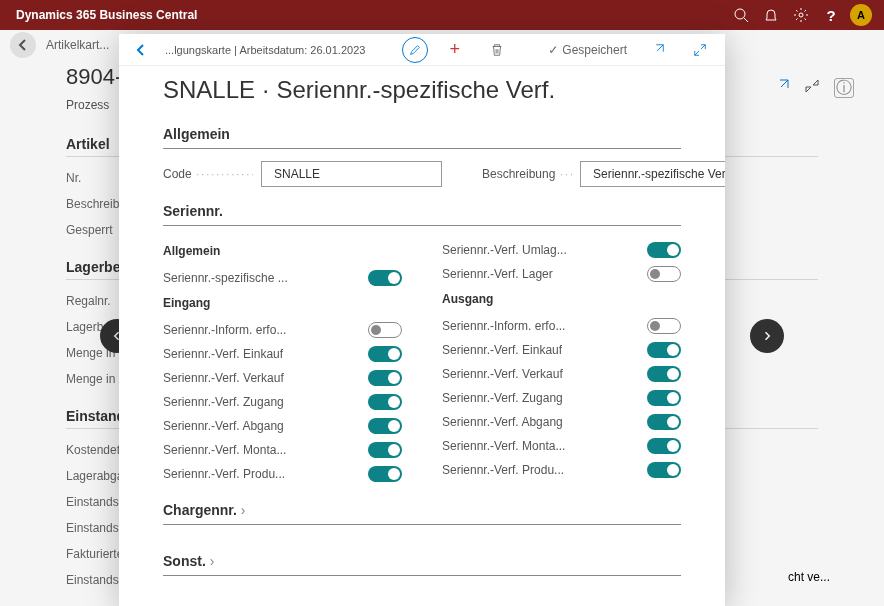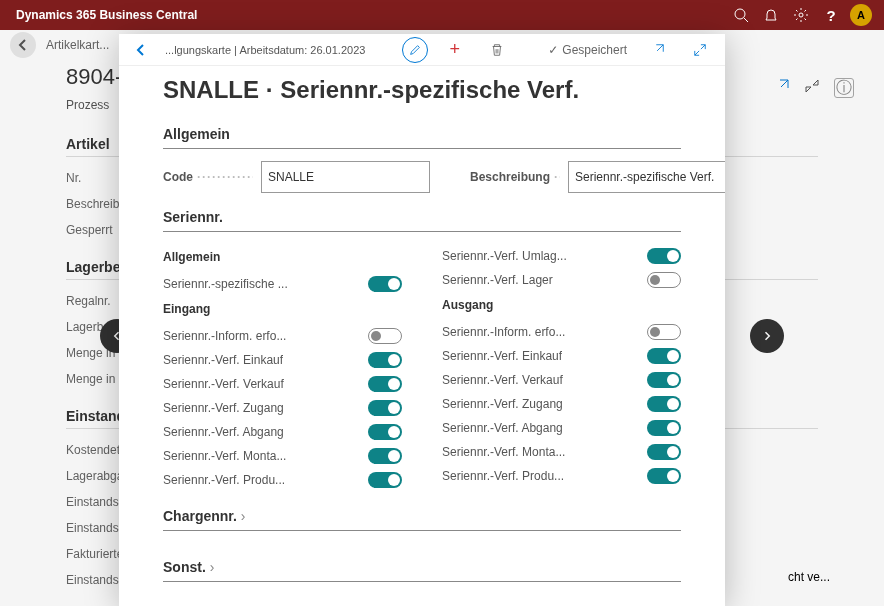--- a/index.html
+++ b/index.html
@@ -31,31 +31,31 @@
 .modal-overlay { position:absolute; top:30px; left:0; right:0; bottom:0; background:rgba(0,0,0,.04); }
 
 .m-head { display:flex; align-items:center; height:32px; padding:0 10px; color:#555; gap:12px; border-bottom:1px solid #eee; }
 .m-head .back { width:24px; height:24px; display:flex; align-items:center; justify-content:center; color:#0078d4; cursor:pointer; }
 .m-head .crumb { font-size:11px; color:#555; flex:0 1 auto; white-space:nowrap; }
 .m-head .head-spacer { flex:1; }
 .m-head .hbtn { width:30px; height:28px; display:flex; align-items:center; justify-content:center; cursor:pointer; color:#0078d4; }
 .m-head .pencil { border:1px solid #0078d4; border-radius:50%; width:26px; height:26px; }
 .m-head .saved { font-size:12px; color:#666; display:flex; align-items:center; gap:4px; margin-right:4px; }
 
-.m-title { font-size:24px; color:#333; padding:10px 44px 6px 44px; font-weight:700; }
+.m-title { font-size:24px; color:#333; padding:10px 44px 6px 44px; font-weight:400; }
 
 .m-body { padding:0 44px 20px 44px; overflow:auto; flex:1; }
 .grp-head { font-size:14px; font-weight:700; color:#333; padding:16px 0 6px 0; border-bottom:1px solid #888; margin-bottom:12px; }
 .grp-head.collapsed::after { content:" ›"; color:#888; font-weight:400; }
 
 .field-row { display:flex; gap:40px; }
 .field { display:flex; align-items:center; flex:1; gap:8px; font-size:12px; }
-.field .fl { color:#555; width:90px; white-space:nowrap; overflow:hidden; position:relative;font-weight:bold; }
+.field .fl { color:#555; width:90px; white-space:nowrap; overflow:hidden; position:relative; }
 .field .fl::after { content:"································"; color:#bbb; position:absolute; padding-left:4px; letter-spacing:1px; }
-.field input.txt { flex:1; border:1px solid #999; height:32px; padding:0 6px; font-size:12px; color:#333; min-width:0; }
+.field input.txt { flex:1; border:1px solid #999; height:26px; padding:0 12px; font-size:12px; color:#333; min-width:0; }
 
 .cols { display:flex; gap:40px; margin-top:10px; }
 .col { flex:1; }
 .sub-h { font-size:12px; font-weight:700; color:#333; margin:6px 0 8px 0; }
 .trow { display:flex; align-items:center; justify-content:space-between; font-size:12px; color:#555; padding:4px 0; gap:8px; }
 .trow .tl { white-space:nowrap; overflow:hidden; text-overflow:ellipsis; max-width:150px; }
 
 .toggle { width:34px; height:16px; border-radius:10px; background:#0e8387; position:relative; cursor:pointer; flex-shrink:0; }
 .toggle::after { content:""; position:absolute; width:12px; height:12px; background:#fff; border-radius:50%; top:2px; right:2px; }
 .toggle.off { background:#fff; border:1px solid #888; }

